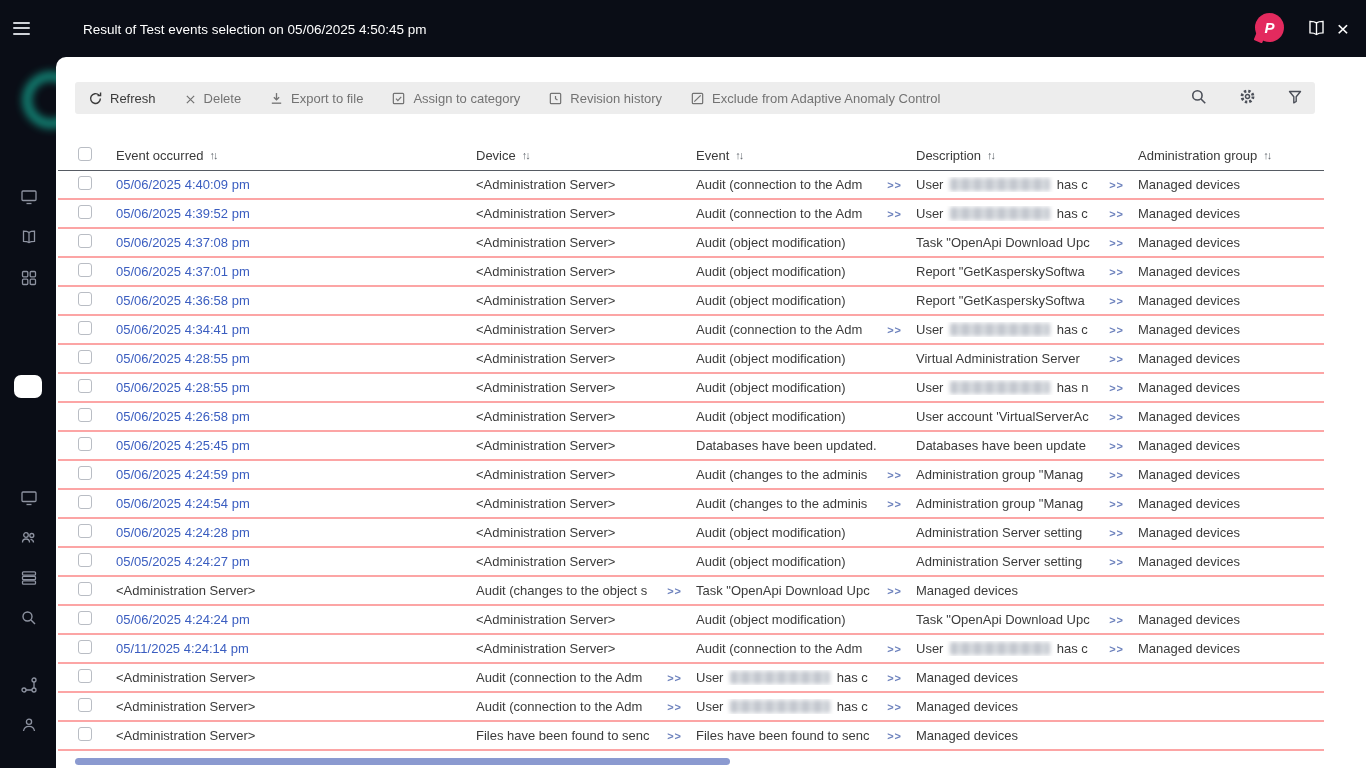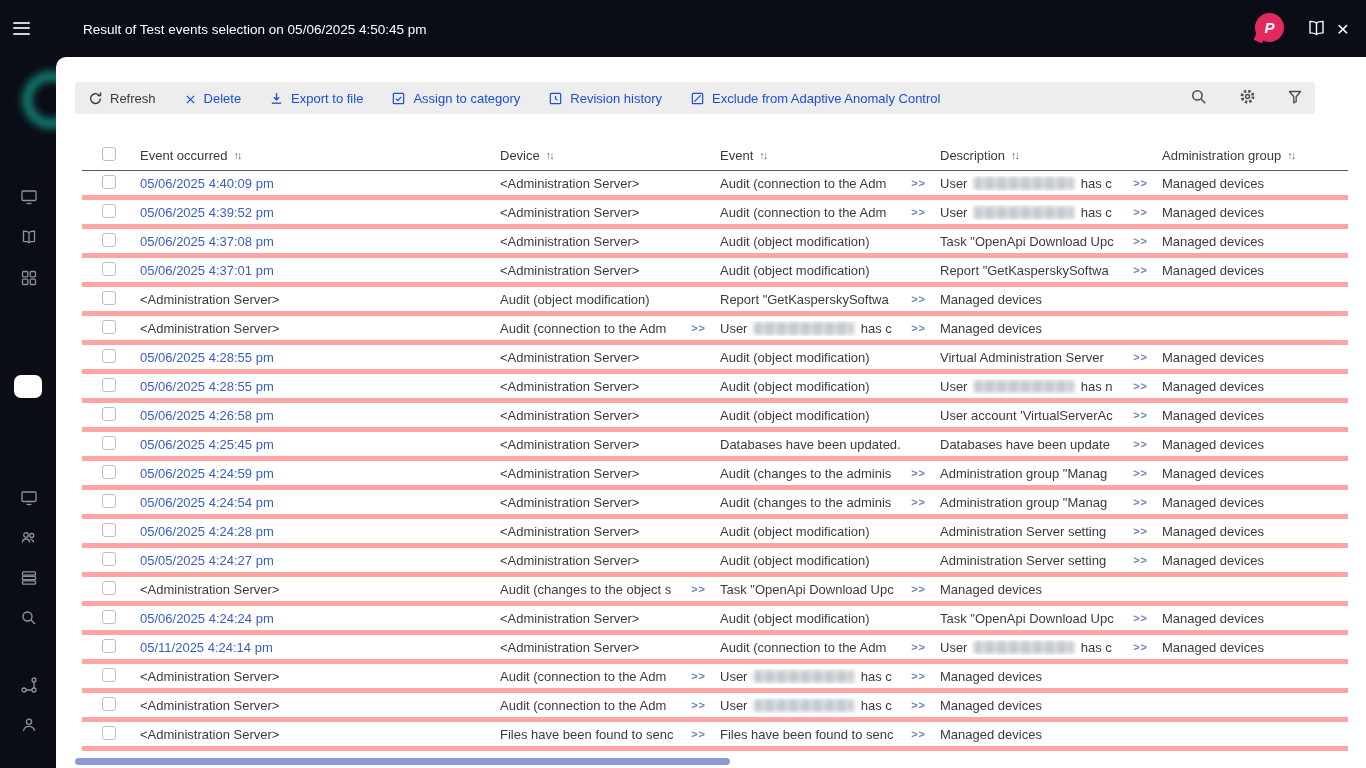--- a/index.html
+++ b/index.html
@@ -27,31 +27,31 @@
   .active-pill{position:absolute;left:14px;top:318px;width:28px;height:23px;background:#fff;border-radius:7px}
 
   
   .panel{position:absolute;left:56px;top:57px;right:0;bottom:0;background:#fff;border-top-left-radius:10px;z-index:2}
 
   
   .toolbar{position:absolute;left:19px;top:25px;width:1240px;height:32px;background:#ededed;border-radius:3px;
            display:flex;align-items:center;padding:0 10px 0 13px;gap:28px;font-size:13px}
   .tbtn{display:flex;align-items:flex-end;gap:7px;background:none;border:none;font:inherit;color:#3b3b3b;cursor:pointer;white-space:nowrap}
   .tbtn svg{flex:none}
-  .tbtn.disabled{color:#1d4ed8;cursor:default}
+  .tbtn.disabled{color:#737373;cursor:default}
   .toolbar .spacer{flex:1}
   .tool-icon-btn{background:none;border:none;color:#4b4f58;cursor:pointer;width:20px;height:20px;padding:0}
 
   
-  .table{position:absolute;left:26px;top:83px;width:1266px}
+  .table{position:absolute;left:2px;top:83px;width:1266px}
   .thead,.tr{display:grid;grid-template-columns:58px 360px 220px 220px 222px 1fr;align-items:center}
   .thead{height:31px;border-bottom:1px solid #565b63;font-size:13px;color:#3a3a3a}
   .th{display:flex;align-items:center;gap:6px;padding-right:14px;white-space:nowrap;cursor:pointer}
   .sort{font-size:11px;color:#63686f;letter-spacing:-2px}
-  .tr{height:29px;border-bottom:5px solid #fca5a5;font-size:13px}
+  .tr{height:29px;border-bottom:2px solid #fca5a5;font-size:13px}
   .td{white-space:nowrap;overflow:hidden;padding-right:14px}
   .cb-col{padding:0 0 0 20px}
   .checkbox{display:inline-block;width:14px;height:14px;border:1px solid #b9bdc4;border-radius:3px;background:#fff;cursor:pointer}
   .time{color:#3a5dc0;cursor:pointer;text-decoration:none}
   .flexcell{display:flex;align-items:center}
   .flexcell .txt{flex:1;min-width:0;overflow:hidden;white-space:nowrap}
   .more{color:#6d82bd;font-size:11px;font-weight:bold;letter-spacing:1px;cursor:pointer;flex:none;text-decoration:none}
   .blur{display:inline-block;width:100px;height:13px;background:repeating-linear-gradient(90deg,#c2c6cd 0 7px,#d8dbe0 7px 12px);
         filter:blur(2px);border-radius:2px;vertical-align:-2px;margin:0 3px}
 
@@ -294,34 +294,36 @@
     </div>
     <div class="td flexcell">
       <span class="txt"><span>Report "GetKasperskySoftwa</span><span></span></span>
       <a class="more">&gt;&gt;</a>
     </div>
     <div class="td">Managed devices</div>
   </div>
 
   <div class="tr">
     <div class="td cb-col"><span class="checkbox"></span></div>
+    <div class="td"><a class="time">05/06/2025 4:36:58 pm</a></div>
     <div class="td">&lt;Administration Server&gt;</div>
     <div class="td flexcell">
       <span class="txt">Audit (object modification)</span>
       <a class="more" style="visibility: hidden;">&gt;&gt;</a>
     </div>
     <div class="td flexcell">
       <span class="txt"><span>Report "GetKasperskySoftwa</span><span></span></span>
       <a class="more">&gt;&gt;</a>
     </div>
     <div class="td">Managed devices</div>
   </div>
 
   <div class="tr">
     <div class="td cb-col"><span class="checkbox"></span></div>
+    <div class="td"><a class="time">05/06/2025 4:34:41 pm</a></div>
     <div class="td">&lt;Administration Server&gt;</div>
     <div class="td flexcell">
       <span class="txt">Audit (connection to the Adm</span>
       <a class="more">&gt;&gt;</a>
     </div>
     <div class="td flexcell">
       <span class="txt"><span>User </span><span class="blur"></span><span> has c</span></span>
       <a class="more">&gt;&gt;</a>
     </div>
     <div class="td">Managed devices</div>

